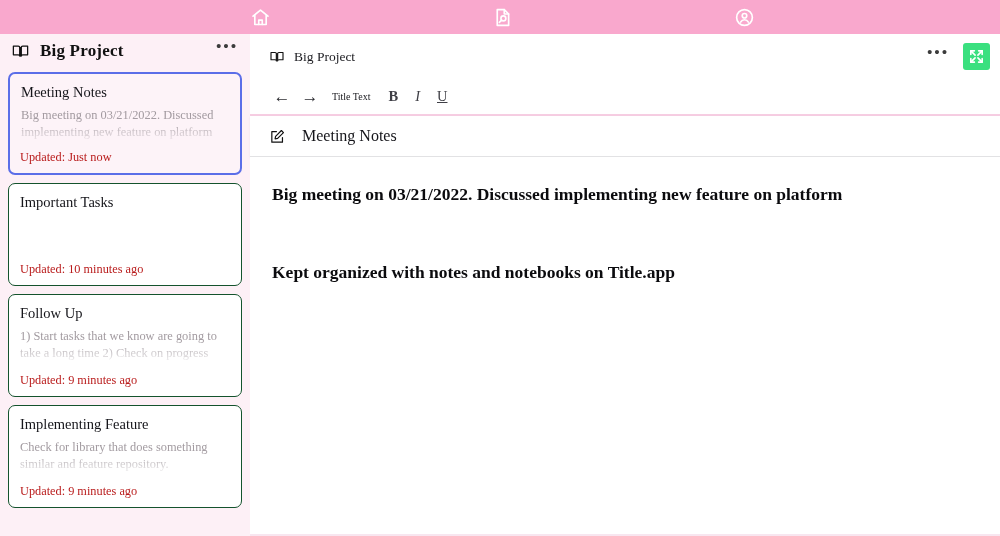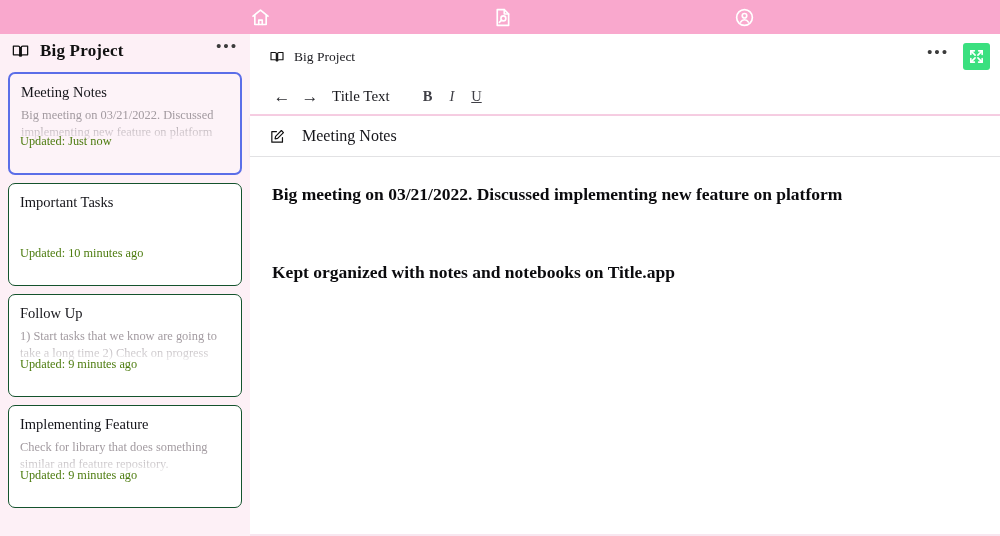--- a/index.html
+++ b/index.html
@@ -101,23 +101,23 @@
     line-height: 16.5px;
     color: #9a9298;
     height: 34px;
     overflow: hidden;
     -webkit-mask-image: linear-gradient(to bottom, rgba(0,0,0,1) 0%, rgba(0,0,0,0.85) 45%, rgba(0,0,0,0.12) 100%);
     mask-image: linear-gradient(to bottom, rgba(0,0,0,1) 0%, rgba(0,0,0,0.85) 45%, rgba(0,0,0,0.12) 100%);
   }
   .note-card-updated {
     position: absolute;
     left: 11px;
-    bottom: 24px;
+    bottom: 8px;
     font-size: 12.3px;
-    color: #4d7c0f;
+    color: #b91c1c;
     text-align: right;
   }
   .note-card.selected .note-card-updated { left: 10px; }
 
   
   .editor {
     flex: 1 1 auto;
     background: #ffffff;
     display: flex;
     flex-direction: column;
@@ -167,24 +167,24 @@
     gap: 0;
   }
   .fb-arrow {
     font-size: 17px;
     color: #2b2b30;
     width: 28px;
     text-align: center;
     line-height: 18px;
   }
   .fb-title {
-    font-size: 15px;
+    font-size: 10px;
     color: #17171c;
     margin-left: 8px;
-    margin-right: 33px;
+    margin-right: 18px;
   }
   .fb-b, .fb-i, .fb-u {
     font-size: 14.5px;
     color: #3f3f46;
     margin-right: 17px;
   }
   .fb-b { font-weight: bold; }
   .fb-i { font-style: italic; }
   .fb-u { text-decoration: underline; }
 

